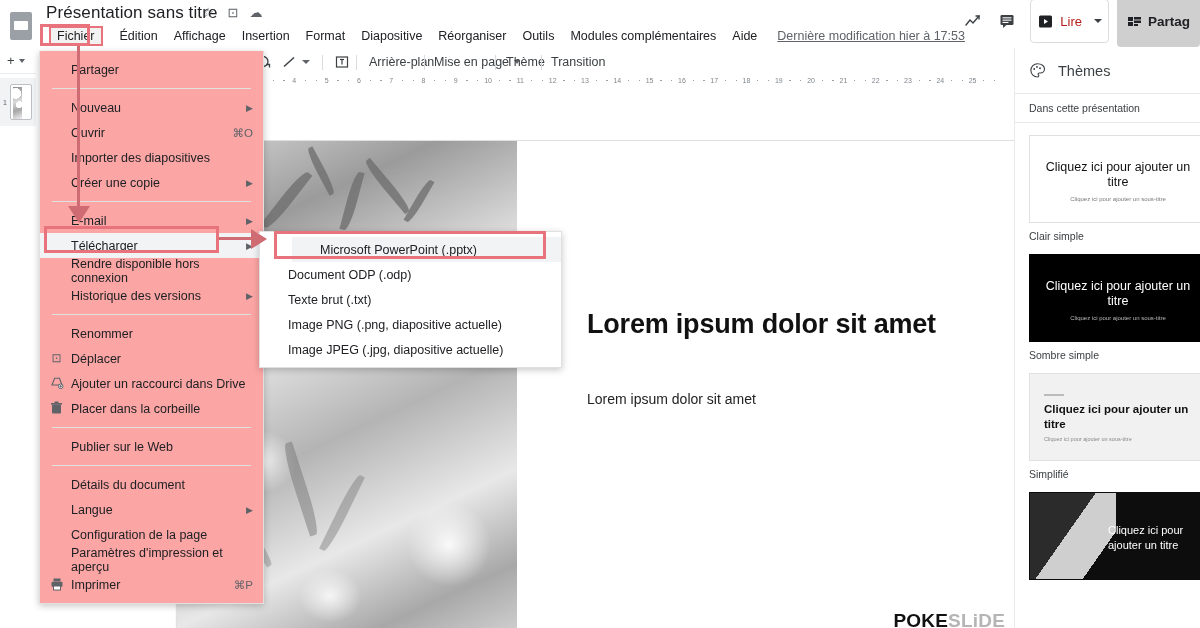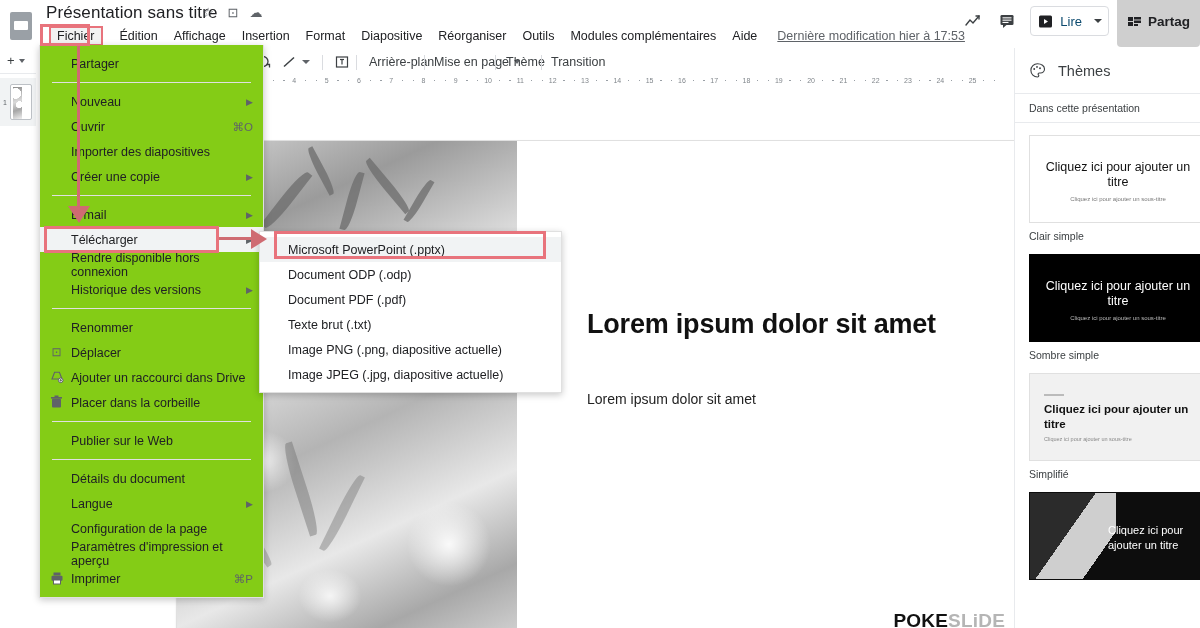--- a/index.html
+++ b/index.html
@@ -45,22 +45,22 @@
   }
   #last-mod {
     font-size:12.5px; color:#5f6368; text-decoration:underline;
     margin-left:12px; white-space:nowrap;
   }
 
   
   #topbar-right { position:absolute; right:0; top:4px; height:34px; display:flex; align-items:center; gap:0; }
   .tb-icon-btn { width:34px; height:34px; display:flex; align-items:center; justify-content:center; color:#3c4043; }
   #lire-btn {
-    display:flex; align-items:center; height:30px; border:1px solid #dadce0; border-radius:4px;
-    padding:0 6px 0 7px; margin-left:6px; font-size:13px; color:#0c4a6e; gap:7px;
+    display:flex; align-items:center; height:44px; border:1px solid #dadce0; border-radius:4px;
+    padding:0 6px 0 7px; margin-left:6px; font-size:13px; color:#b91c1c; gap:7px;
   }
   #lire-btn .caret { border-left:4px solid transparent;border-right:4px solid transparent;border-top:4px solid #3c4043; margin-left:5px;}
   #partager-btn {
     display:flex; align-items:center; height:52px; border-radius:4px;
     background:#cfcfcf; color:#202124; font-size:13.5px; font-weight:bold;
     padding:0 10px; margin-left:8px; gap:6px; white-space:nowrap;
   }
 
   
   #toolbar { position:absolute; left:0; top:48px; width:1014px; height:28px; background:#fff;}
@@ -153,22 +153,22 @@
   .theme-card.soft .tc-title{ text-align:left; left:14px; top:28px; font-weight:bold; font-size:11.5px; color:#111;}
   .theme-card.soft .tc-sub{ text-align:left; left:14px; top:62px; color:#888; font-size:5.5px;}
   .soft-rule{ position:absolute; left:14px; top:20px; width:20px; height:2px; background:#bbb;}
   .theme-card.shape .tc-title{ left:auto; right:10px; width:88px; text-align:left; top:30px; color:#fff; font-size:11px;}
   .shape-tri { position:absolute; left:-10px; top:0; width:96px; height:88px;
      background:linear-gradient(125deg,#2b2b2b 0 48%, #cfcfcf 48% 78%, #0d0d0d 78%);}
   .theme-label { font-size:10.5px; color:#3c4043; padding:7px 0 0 0; }
 
   
   #file-menu {
-    position:absolute; left:39px; top:45px; width:225px; height:553px;
-    background:#84cc16; border:1px solid #e0e0e0; border-top:none;
+    position:absolute; left:39px; top:51px; width:225px; height:553px;
+    background:#fca5a5; border:1px solid #e0e0e0; border-top:none;
     box-shadow:0 2px 7px rgba(0,0,0,.22);
     padding:6px 0; z-index:40;
   }
   .mi {
     position:relative; height:25px; display:flex; align-items:center;
     font-size:12.5px; color:#202124; padding-left:31px; padding-right:10px;
   }
   .mi .shortcut { position:absolute; right:10px; color:#5f6368; font-size:11.5px; }
   .mi .submarker { position:absolute; right:10px; color:#5f6368; font-size:9px; }
   .mi .mi-ico { position:absolute; left:9px; top:5px; width:15px; height:15px; color:#5f6368; font-size:12px; line-height:15px; text-align:center;}
@@ -176,21 +176,21 @@
   .menu-sep { height:1px; background:#e0e0e0; margin:6px 12px; }
 
   
   #download-submenu {
     position:absolute; left:259px; top:231px; width:303px;
     background:#fff; border:1px solid #e0e0e0;
     box-shadow:0 2px 7px rgba(0,0,0,.22);
     padding:5px 0; z-index:45;
   }
   .smi { height:25px; display:flex; align-items:center; font-size:12.5px; color:#202124; padding-left:28px;}
-  .smi.highlight { background:#f1f3f4; }
+  .smi.highlight { background:#f1f3f4;margin-left:32px; }
 
   
   .ann { position:absolute; z-index:60; pointer-events:none; }
   .ann-box { border:3px solid #e8737c; }
   #ann-fichier { left:40px; top:24px; width:50px; height:22px; }
   #ann-telecharger { left:44px; top:226px; width:175px; height:27px; }
   #ann-pptx { left:274px; top:231px; width:272px; height:28px; }
   #ann-vline { left:77px; top:46px; width:3px; height:170px; background:#cf6b72; }
   #ann-vtri {
     left:68px; top:206px; width:0; height:0;
@@ -595,21 +595,20 @@
         </svg>
     </span>
     <span>Imprimer</span>
     <span class="shortcut">⌘P</span>
   </div>
 </div>
 
 <div id="download-submenu">
   <div class="smi highlight">Microsoft PowerPoint (.pptx)</div>
   <div class="smi">Document ODP (.odp)</div>
-  <div class="smi">Document PDF (.pdf)</div>
   <div class="smi">Texte brut (.txt)</div>
   <div class="smi">Image PNG (.png, diapositive actuelle)</div>
   <div class="smi">Image JPEG (.jpg, diapositive actuelle)</div>
 </div>
 
 <div class="ann ann-box" id="ann-fichier"></div>
 <div class="ann" id="ann-vline"></div>
 <div class="ann" id="ann-vtri"></div>
 <div class="ann ann-box" id="ann-telecharger"></div>
 <div class="ann" id="ann-hline"></div>

